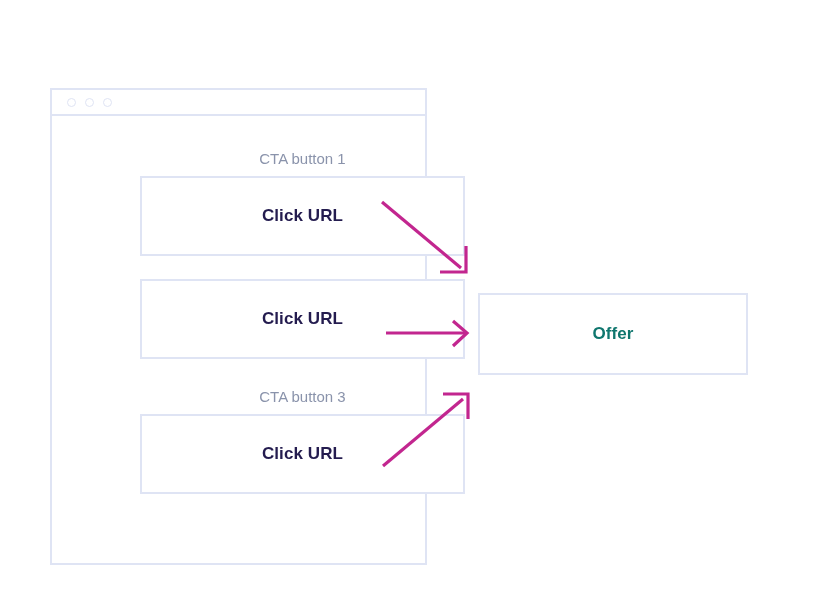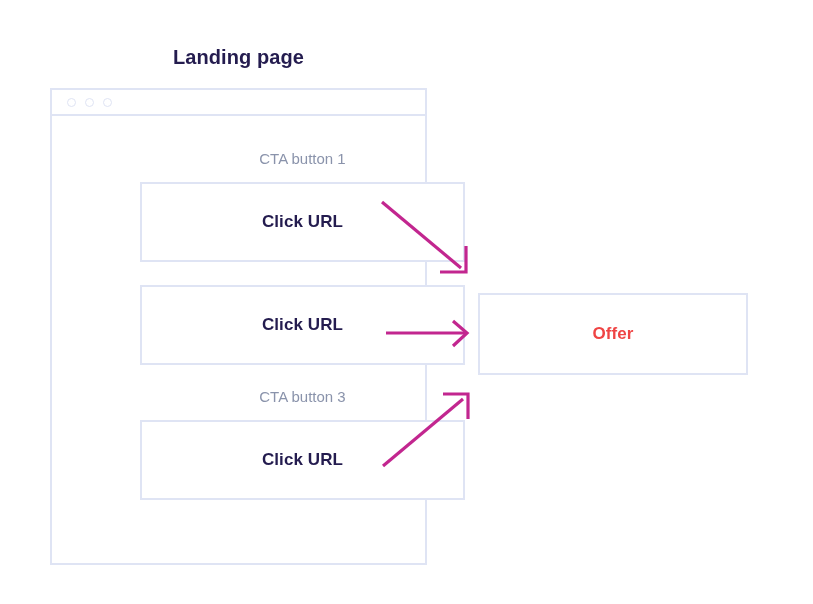--- a/index.html
+++ b/index.html
@@ -83,21 +83,21 @@
   .cta-label {
     height: 22px;
     line-height: 22px;
     text-align: center;
     font-size: 15px;
     color: #8a93ab;
     white-space: nowrap;
   }
 
   .cta-box {
-    margin-top: 12px;
+    margin-top: 6px;
     height: 80px;
     box-sizing: border-box;
     border: 2px solid #dfe4f4;
     background: #ffffff;
     display: flex;
     align-items: center;
     justify-content: center;
   }
 
   .cta-box-text {
@@ -119,41 +119,40 @@
     border: 2px solid #dfe4f4;
     background: #ffffff;
     display: flex;
     align-items: center;
     justify-content: center;
   }
 
   .offer-text {
     font-size: 17px;
     font-weight: bold;
-    color: #ef4444;
+    color: #0f766e;
     letter-spacing: 0.1px;
     white-space: nowrap;
   }
 
   
   .arrow-layer {
     position: absolute;
     left: 0;
     top: 0;
     width: 813px;
     height: 604px;
     pointer-events: none;
   }
 </style>
 </head>
 <body>
 
 <div id="canvas">
 
-  <div class="diagram-title">Landing page</div>
 
   <div class="browser-frame">
 
     <div class="browser-titlebar">
       <span class="window-dot"></span>
       <span class="window-dot"></span>
       <span class="window-dot"></span>
     </div>
 
     <div class="cta-group cta-group-1">

